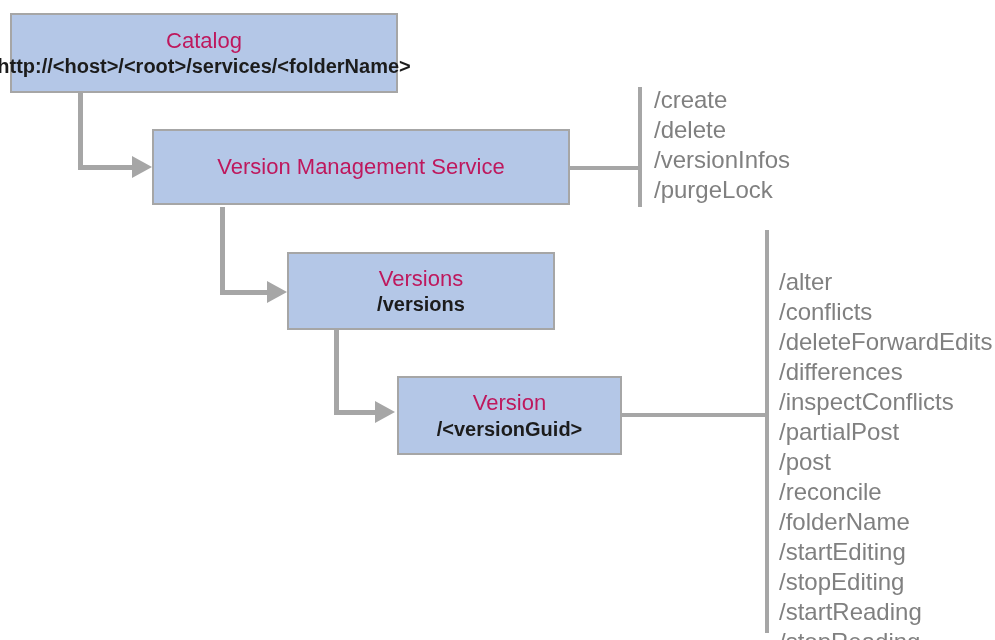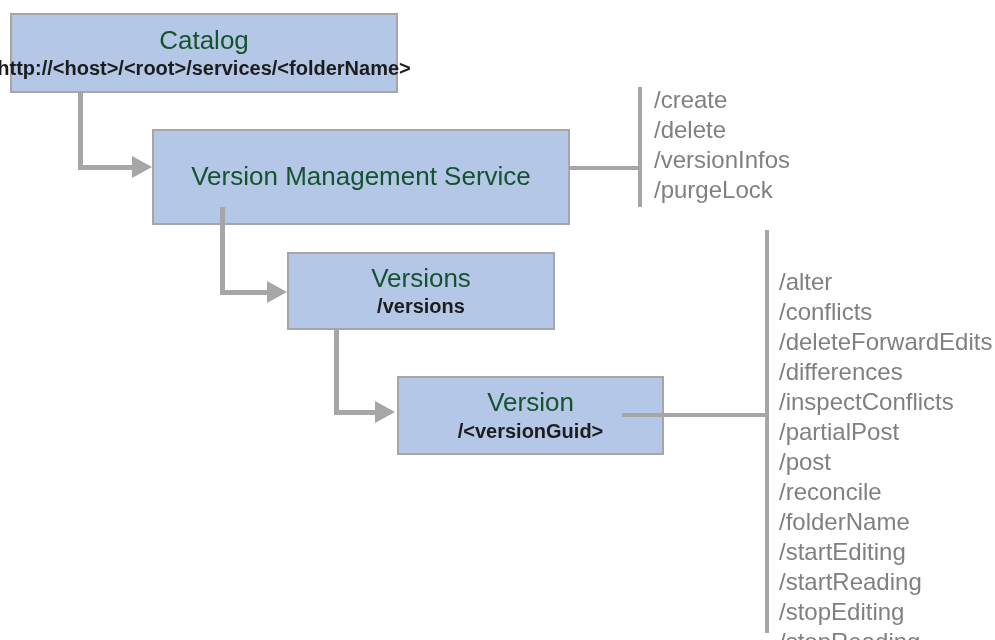--- a/index.html
+++ b/index.html
@@ -22,23 +22,23 @@
     position: absolute;
     background: var(--box-fill);
     border: 2px solid var(--box-border);
     display: flex;
     flex-direction: column;
     align-items: center;
     justify-content: center;
     text-align: center;
   }
   .node-title {
-    font-size: 26px;
+    font-size: 22px;
     line-height: 1.15;
-    color: #14532d;
+    color: #be185d;
     white-space: nowrap;
   }
   .node-path {
     font-size: 20px;
     font-weight: bold;
     color: #1c1c1c;
     margin-top: 2px;
     white-space: nowrap;
   }
   .seg {
@@ -56,25 +56,25 @@
   .ops {
     position: absolute;
     font-size: 24px;
     line-height: 30px;
     color: var(--ops-text);
     white-space: nowrap;
   }
   
   .node-catalog   { left: 10px;  top: 13px;  width: 388px; height: 80px; }
   
-  .node-vms       { left: 152px; top: 129px; width: 418px; height: 96px; }
+  .node-vms       { left: 152px; top: 129px; width: 418px; height: 76px; }
   
   .node-versions  { left: 287px; top: 252px; width: 268px; height: 78px; text-align: center; }
   
-  .node-version   { left: 397px; top: 376px; width: 267px; height: 79px; }
+  .node-version   { left: 397px; top: 376px; width: 225px; height: 79px; }
 
   
   .c1-v { left: 78px;  top: 92px;  width: 5px;  height: 78px; }
   .c1-h { left: 78px;  top: 165px; width: 55px; height: 5px;  }
   .c1-a { left: 132px; top: 156px; }
 
   
   .c2-h    { left: 570px; top: 166px; width: 70px;  height: 4px; }
   .rail-vms{ left: 638px; top: 87px;  width: 4px;   height: 120px; }
   .ops-vms { left: 654px; top: 85px; }
@@ -145,18 +145,18 @@
       <div>/alter</div>
       <div>/conflicts</div>
       <div>/deleteForwardEdits</div>
       <div>/differences</div>
       <div>/inspectConflicts</div>
       <div>/partialPost</div>
       <div>/post</div>
       <div>/reconcile</div>
       <div>/folderName</div>
       <div>/startEditing</div>
+      <div>/stopEditing</div>
       <div>/startReading</div>
-      <div>/stopEditing</div>
       <div>/stopReading</div>
     </div>
 
 </div>
 
 </body></html>

